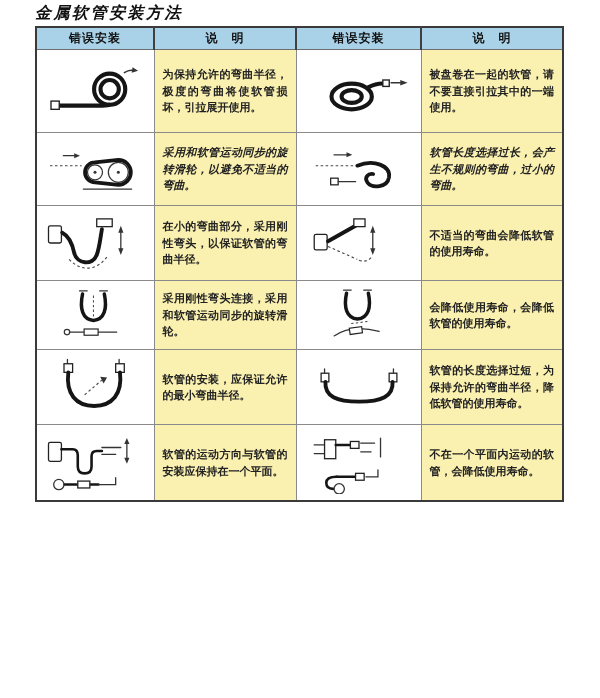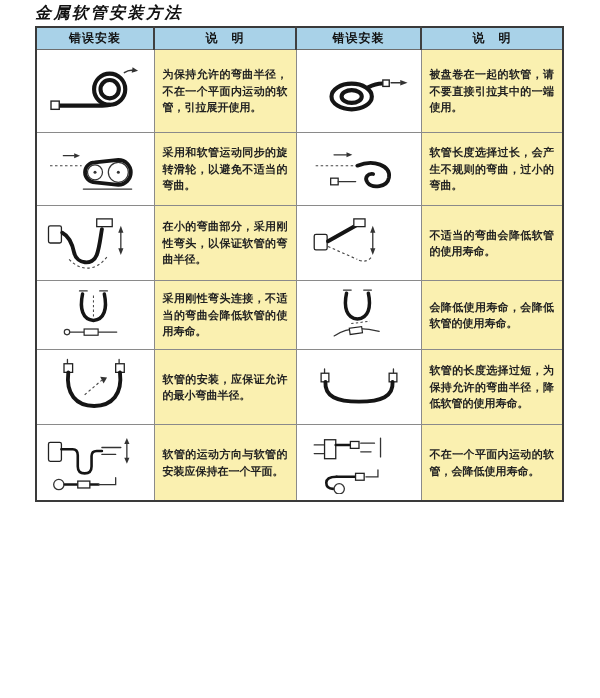--- a/index.html
+++ b/index.html
@@ -24,21 +24,21 @@
     background:#a9d2e8;height:21px;font-size:12px;font-weight:bold;
     color:#111;letter-spacing:1px;border-bottom:1px solid #6d6d6d;
   }
   .grid th + th{border-left:2px solid #404040;}
   td.note{
     background:#faf0b0;font-size:11px;font-weight:bold;color:#222;
     line-height:1.5;padding:4px 8px;text-align:justify;vertical-align:middle;
   }
   td.img{background:#ffffff;text-align:center;vertical-align:middle;}
   td.img svg{display:block;margin:0 auto;}
-  tr.r1 td{height:74px;} tr.r2 td{height:63px;} tr.r3 td{height:64px;}
+  tr.r1 td{height:74px;} tr.r2 td{height:63px;} tr.r3 td{height:64px;font-style:italic;}
   tr.r4 td{height:66px;} tr.r5 td{height:64px;} tr.r6 td{height:60px;}
   tr.r7 td{height:64px;} tr.r8 td{height:66px;} tr.r9 td{height:67px;}
   .hose{stroke:#151515;stroke-width:4.5;fill:none;stroke-linecap:round;}
   .hose2{stroke:#151515;stroke-width:3;fill:none;stroke-linecap:round;}
   .thin{stroke:#333;stroke-width:1.5;fill:none;stroke-linecap:round;}
   .dash{stroke:#444;stroke-width:1.3;fill:none;stroke-dasharray:3 3;}
   .fit{fill:#fff;stroke:#222;stroke-width:1.5;}
   .ah{fill:#333;stroke:none;}
 </style>
 </head>
@@ -66,21 +66,21 @@
       <td class="img">
         <svg width="110" height="66" viewBox="0 0 120 72">
           <circle class="hose" cx="76" cy="34" r="17"></circle>
               <circle class="hose" cx="76" cy="34" r="10"></circle>
           <path class="hose" d="M20 52 H64 Q72 52 76 51"></path>
           <rect class="fit" x="12" y="47" width="9" height="9"></rect>
           <path class="thin" d="M92 16 q6 -4 11 -2"></path>
               <path class="ah" d="M101 10 l6 4 -7 2z"></path>
         </svg>
       </td>
-      <td class="note">为保持允许的弯曲半径，不在一个平面内运动的软管，引拉展开使用。</td>
+      <td class="note">为保持允许的弯曲半径，极度的弯曲将使软管损坏，引拉展开使用。</td>
       <td class="img">
         <svg width="110" height="66" viewBox="0 0 120 72">
           <ellipse class="hose" cx="52" cy="42" rx="22" ry="14"></ellipse>
               <ellipse class="hose" cx="52" cy="42" rx="11" ry="7"></ellipse>
           <path class="hose" d="M70 32 Q80 27 88 28"></path>
           <rect class="fit" x="86" y="24" width="7" height="7"></rect>
           <path class="thin" d="M95 27 h10"></path>
               <path class="ah" d="M105 24 l8 3 -8 3z"></path>
         </svg>
       </td>
@@ -149,21 +149,21 @@
       <td class="img">
         <svg width="110" height="56" viewBox="0 0 120 72">
           <path class="thin" d="M40 5 h10 M66 5 h10"></path>
           <path class="hose" d="M44 9 C40 28 44 42 58 43 C72 42 76 28 72 9"></path>
           <path class="dash" d="M58 11 V38"></path>
           <circle class="thin" cx="24" cy="58" r="3.5"></circle>
           <path class="thin" d="M28 58 H88"></path>
           <rect class="fit" x="46" y="54" width="18" height="8"></rect>
         </svg>
       </td>
-      <td class="note">采用刚性弯头连接，不适当的弯曲会降低软管的使用寿命。</td>
+      <td class="note">采用刚性弯头连接，采用和软管运动同步的旋转滑轮。</td>
       <td class="img">
         <svg width="110" height="56" viewBox="0 0 120 72">
           <path class="thin" d="M40 4 h10 M66 4 h10"></path>
           <path class="hose" d="M44 8 C40 26 44 40 58 41 C72 40 76 26 72 8"></path>
           <path class="dash" d="M50 47 L74 44"></path>
           <path class="thin" d="M28 63 C44 52 66 52 86 57"></path>
           <rect class="fit" x="48" y="52" width="16" height="8" transform="rotate(-8 56 56)"></rect>
         </svg>
       </td>
       <td class="note">会降低使用寿命，会降低软管的使用寿命。</td>

